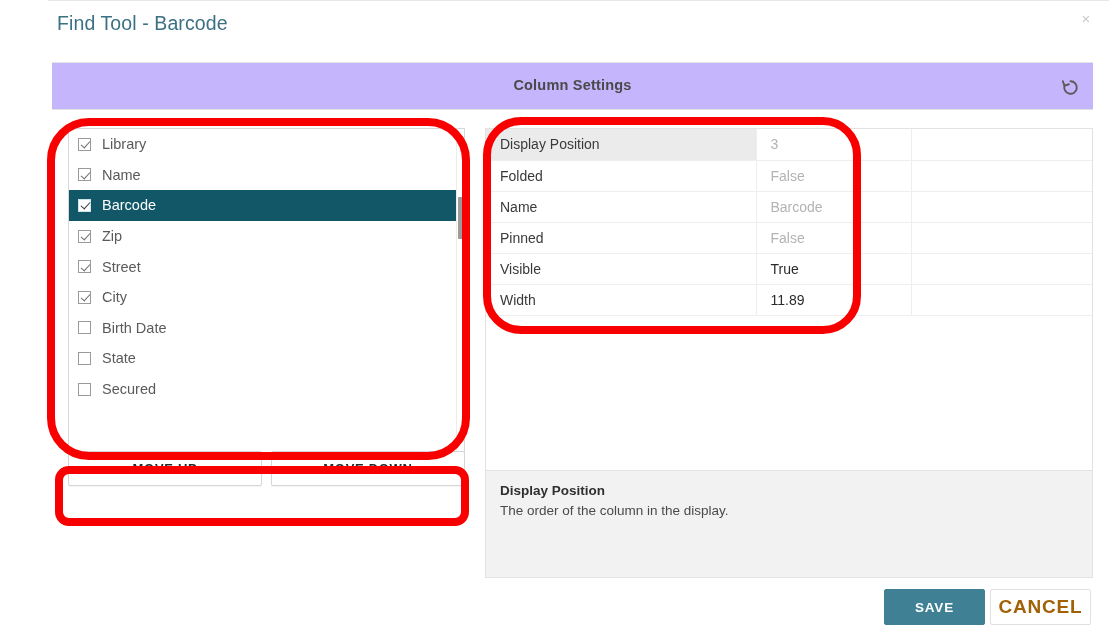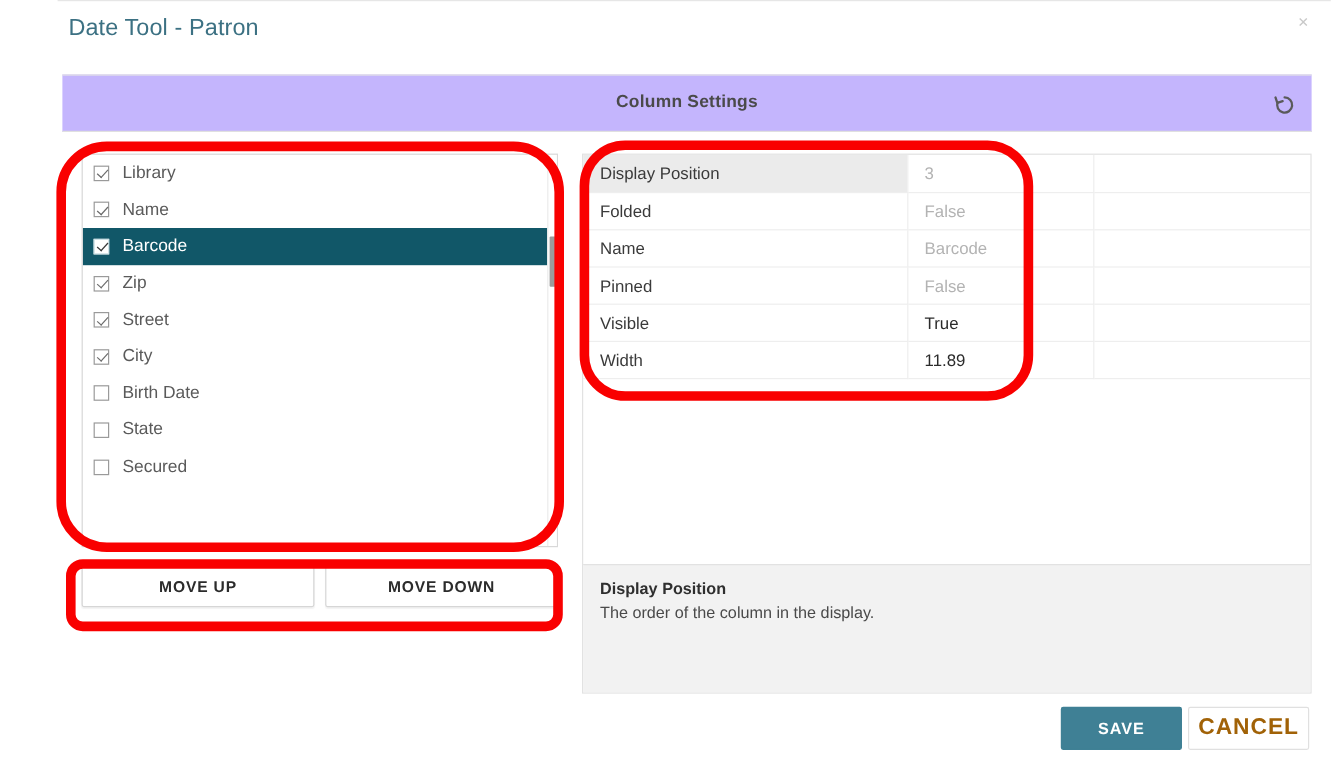--- a/index.html
+++ b/index.html
@@ -161,21 +161,21 @@
     width: 6px;
     height: 42px;
     background: #9b9b9b;
     border-radius: 1px;
   }
 
   
   #move-buttons {
     position: absolute;
     left: 68px;
-    top: 471px;
+    top: 451px;
     width: 397px;
     display: flex;
     gap: 9px;
   }
   .move-btn {
     flex: 1 1 0;
     height: 35px;
     background: #ffffff;
     border: 1px solid #d6d6d6;
     border-radius: 2px;
@@ -300,21 +300,21 @@
   #annot-moves  { left: 55px;  top: 466px; width: 414px; height: 60px;  border-radius: 14px; }
   #annot-props  { left: 483px; top: 117px; width: 378px; height: 217px; border-radius: 38px; }
 </style>
 </head>
 <body>
 
 <div id="dialog">
 
   <div class="dialog-topline"></div>
 
-  <div id="dialog-title">Date Tool - Patron</div>
+  <div id="dialog-title">Find Tool - Barcode</div>
 
   <div id="close-button">×</div>
 
   <div id="section-header">
     <div id="section-header-title">Column Settings</div>
     <div id="reset-button">
       <svg width="19" height="19" viewBox="0 0 20 20" aria-hidden="true">
         <path d="M10 3.4 A6.6 6.6 0 1 1 3.9 7.6" fill="none" stroke="#5a5a5a" stroke-width="2" stroke-linecap="round"></path>
         <polyline points="2.0,3.4 3.6,8.1 8.3,6.6" fill="none" stroke="#5a5a5a" stroke-width="2" stroke-linecap="round" stroke-linejoin="round"></polyline>
       </svg>

